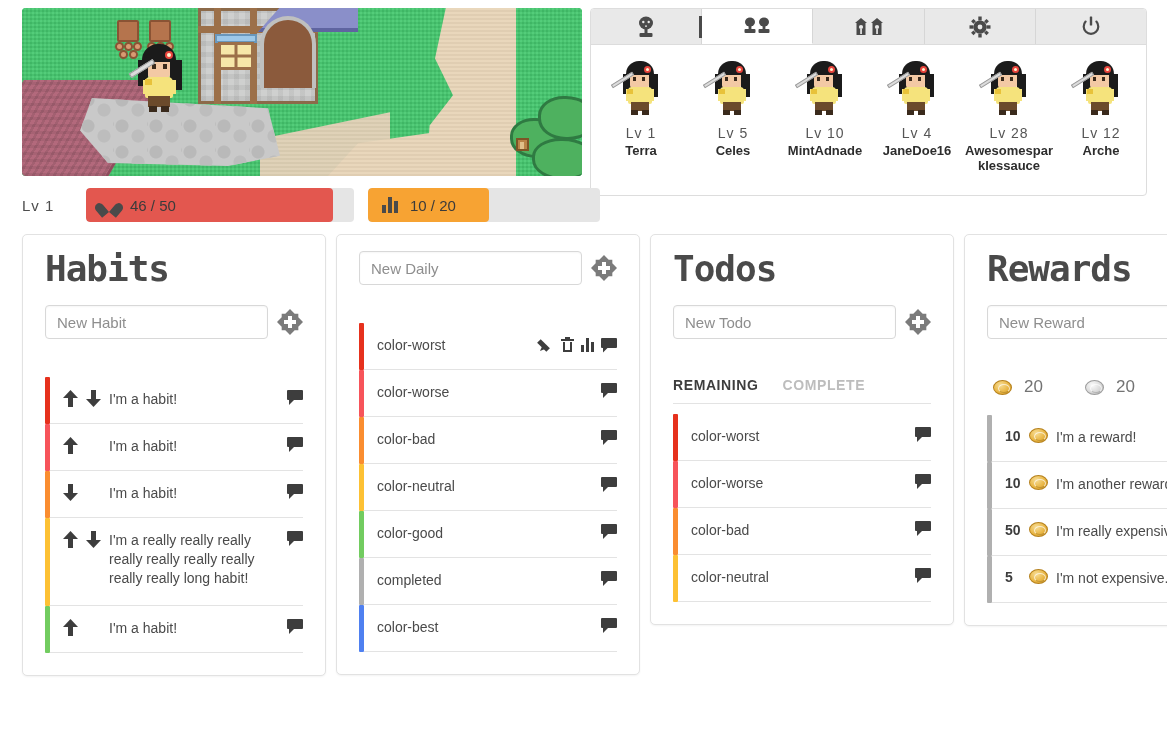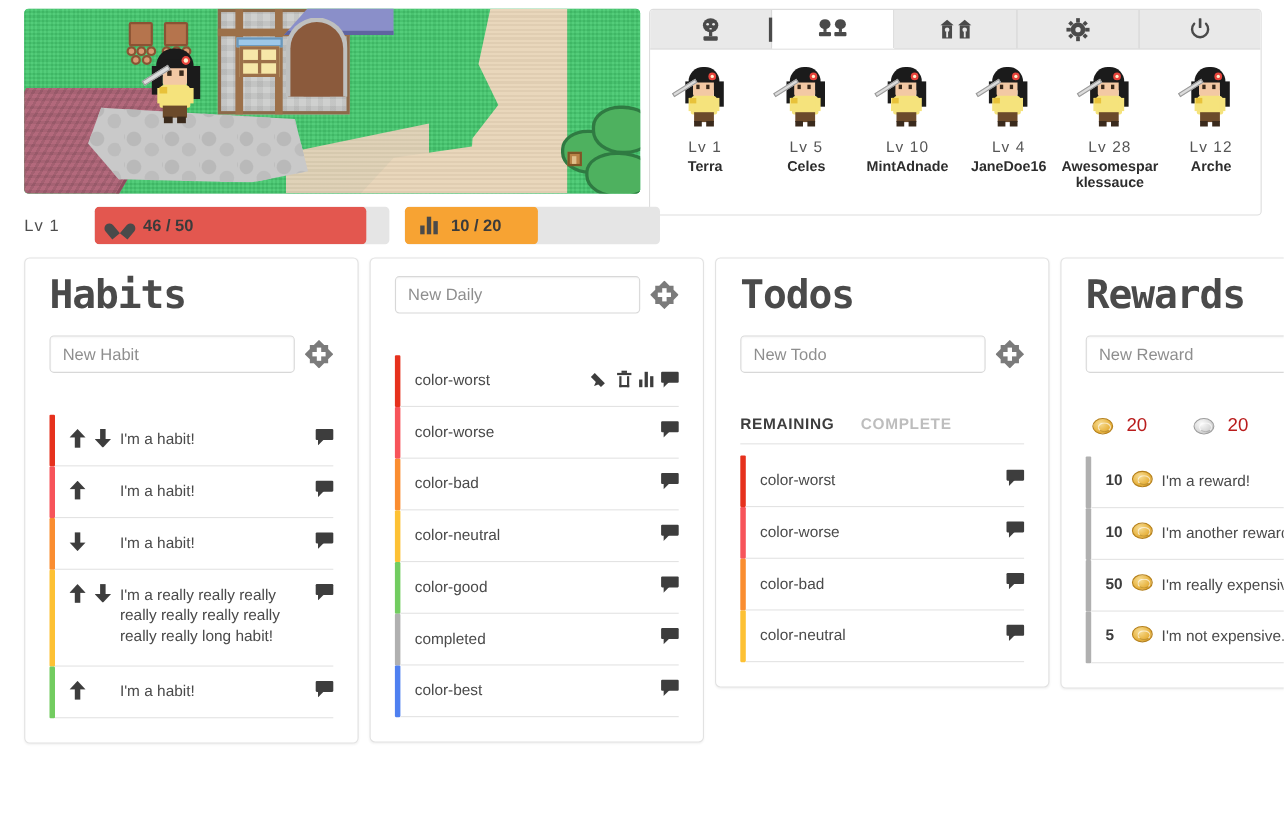--- a/index.html
+++ b/index.html
@@ -205,21 +205,21 @@
   }
   .bar-track.hp { width: 268px; }
   .bar-track.xp { width: 232px; }
   .bar-fill {
     position: absolute; left: 0; top: 0; height: 100%;
     border-radius: 4px;
     display: flex; align-items: center; gap: 12px;
     padding-left: 14px;
     color: #3b3b3b;
     font-size: 15px;
-    font-weight: bold;
+    font-weight: normal;
     white-space: nowrap;
   }
   .bar-fill.hp { background: #e3574f; }
   .bar-fill.xp { background: #f7a333; }
 
   .heart-icon { width: 18px; height: 17px; flex: none; position: relative; }
   .heart-icon::before, .heart-icon::after {
     content:""; position:absolute; width: 9px; height: 14px;
     background: #4a4a4a; border-radius: 5px 5px 0 0; top: 1px;
   }
@@ -400,21 +400,21 @@
   }
   .todo-tab {
     font-size: 14px; font-weight: bold; letter-spacing: 0.6px; cursor: pointer;
   }
   .todo-tab.active { color: #3d3d3d; }
   .todo-tab.inactive { color: #bdbdbd; }
 
   
   .balance-row { display: flex; gap: 42px; align-items: center; margin-bottom: 18px; padding-left: 6px; }
   .balance { display: flex; align-items: center; gap: 12px; }
-  .balance-num { font-size: 17px; color: #b91c1c; }
+  .balance-num { font-size: 17px; color: #737373; }
 
   .coin {
     width: 19px; height: 15px; flex: none; border-radius: 50%;
     position: relative;
   }
   .coin.gold {
     background: radial-gradient(ellipse at 38% 32%, #f7dd95 0%, #e8b441 58%, #c98f22 100%);
     border: 1px solid #b5801c;
   }
   .coin.silver {

